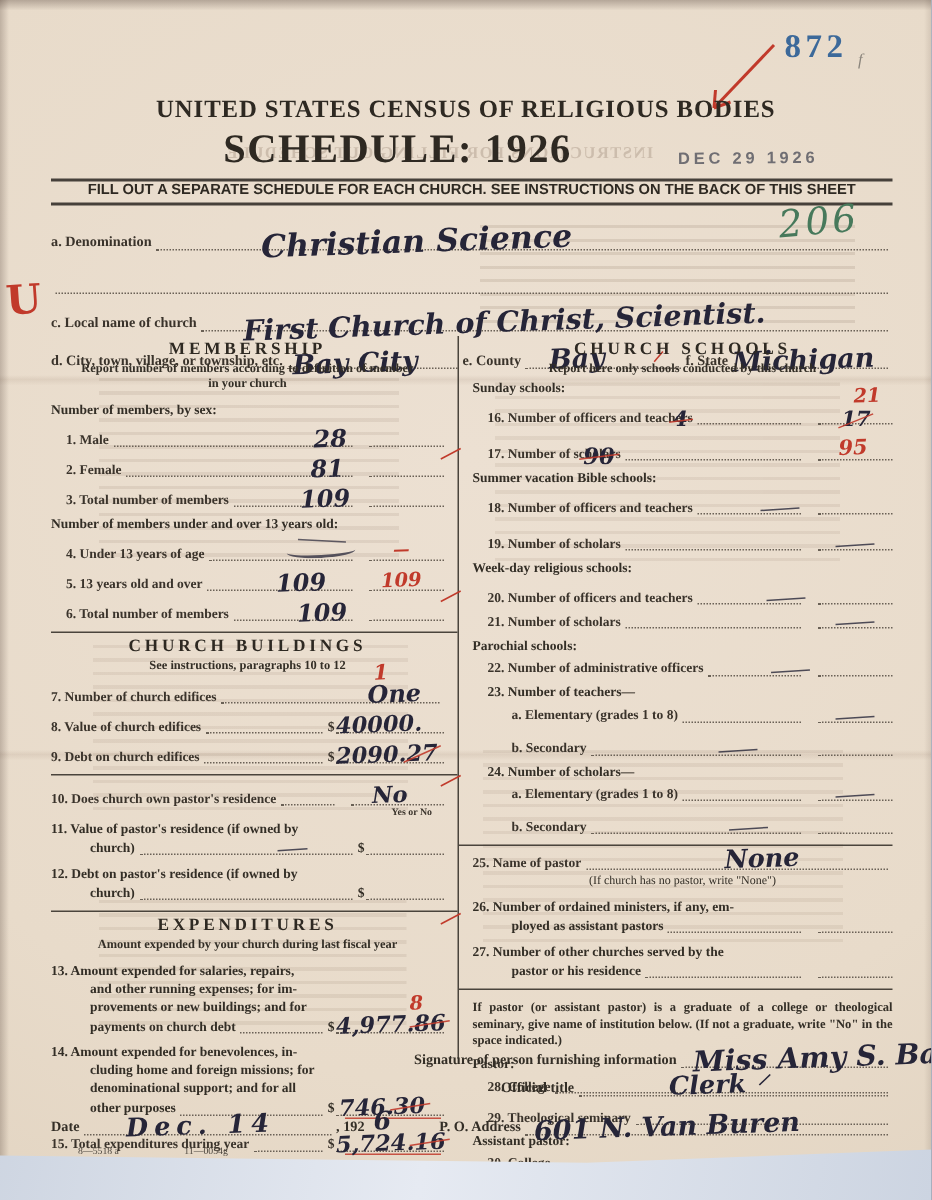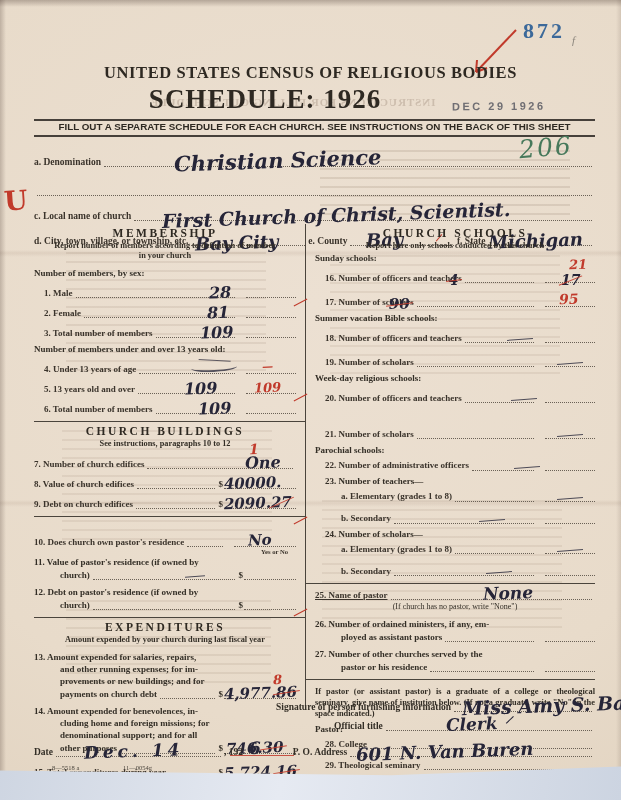--- a/index.html
+++ b/index.html
@@ -249,21 +249,21 @@
           <span>9. Debt on church edifices</span>
           <span class="dots"></span>
           <span class="dollar">$</span>
           <span class="mblank">
             <span class="hw pos" style="left:0px;bottom:-3px;font-size:15px;"><span>2090.</span><span class="strike sdiag">27</span></span>
           </span>
         </div>
 
         <div class="hr"></div>
 
-        <div class="q" style="margin-top:18px;">
+        <div class="q" style="margin-top:8px;">
           <span>10. Does church own pastor's residence</span>
           <span class="dots" style="max-width:40px;"></span>
           <span class="b2 wide">
             <span class="hw pos" style="left:14px;bottom:-2px;font-size:15px;">No</span>
             <span class="cap">Yes or No</span>
           </span>
         </div>
 
         <div class="mline" style="margin-top:9px;">11. Value of pastor's residence (if owned by</div>
         <div class="cont ind2">
@@ -377,21 +377,21 @@
         <div class="grp">Week-day religious schools:</div>
 
         <div class="q ind">
           <span>20. Number of officers and teachers</span>
           <span class="dots">
             <span class="dashink" style="left:85%;"></span>
           </span>
           <span class="b2"></span>
         </div>
 
-        <div class="q ind" style="margin-top:24px;">
+        <div class="q ind" style="margin-top:4px;">
           <span>21. Number of scholars</span>
           <span class="dots"></span>
           <span class="b2">
             <span class="dashink"></span>
           </span>
         </div>
 
         <div class="grp">Parochial schools:</div>
 
         <div class="q ind" style="margin-top:4px;align-items:center;">
@@ -430,21 +430,21 @@
           <span>b. Secondary</span>
           <span class="dots">
             <span class="dashink" style="left:75%;"></span>
           </span>
           <span class="b2"></span>
         </div>
 
         <div class="hr-r"></div>
 
 
-        <div class="q" style="margin-top:4px;text-decoration:underline;">
+        <div class="q" style="margin-top:4px;">
           <span>25. Name of pastor</span>
           <span class="dots">
             <span class="hw pos" style="left:46%;bottom:-3px;font-size:17px;">None</span>
           </span>
         </div>
         <div class="sec-sub" style="font-size:8px;font-weight:normal;">(If church has no pastor, write "None")</div>
 
         <div class="mline" style="margin-top:6px;">26. Number of ordained ministers, if any, em-</div>
         <div class="cont ind2">
           <span>ployed as assistant pastors</span>

